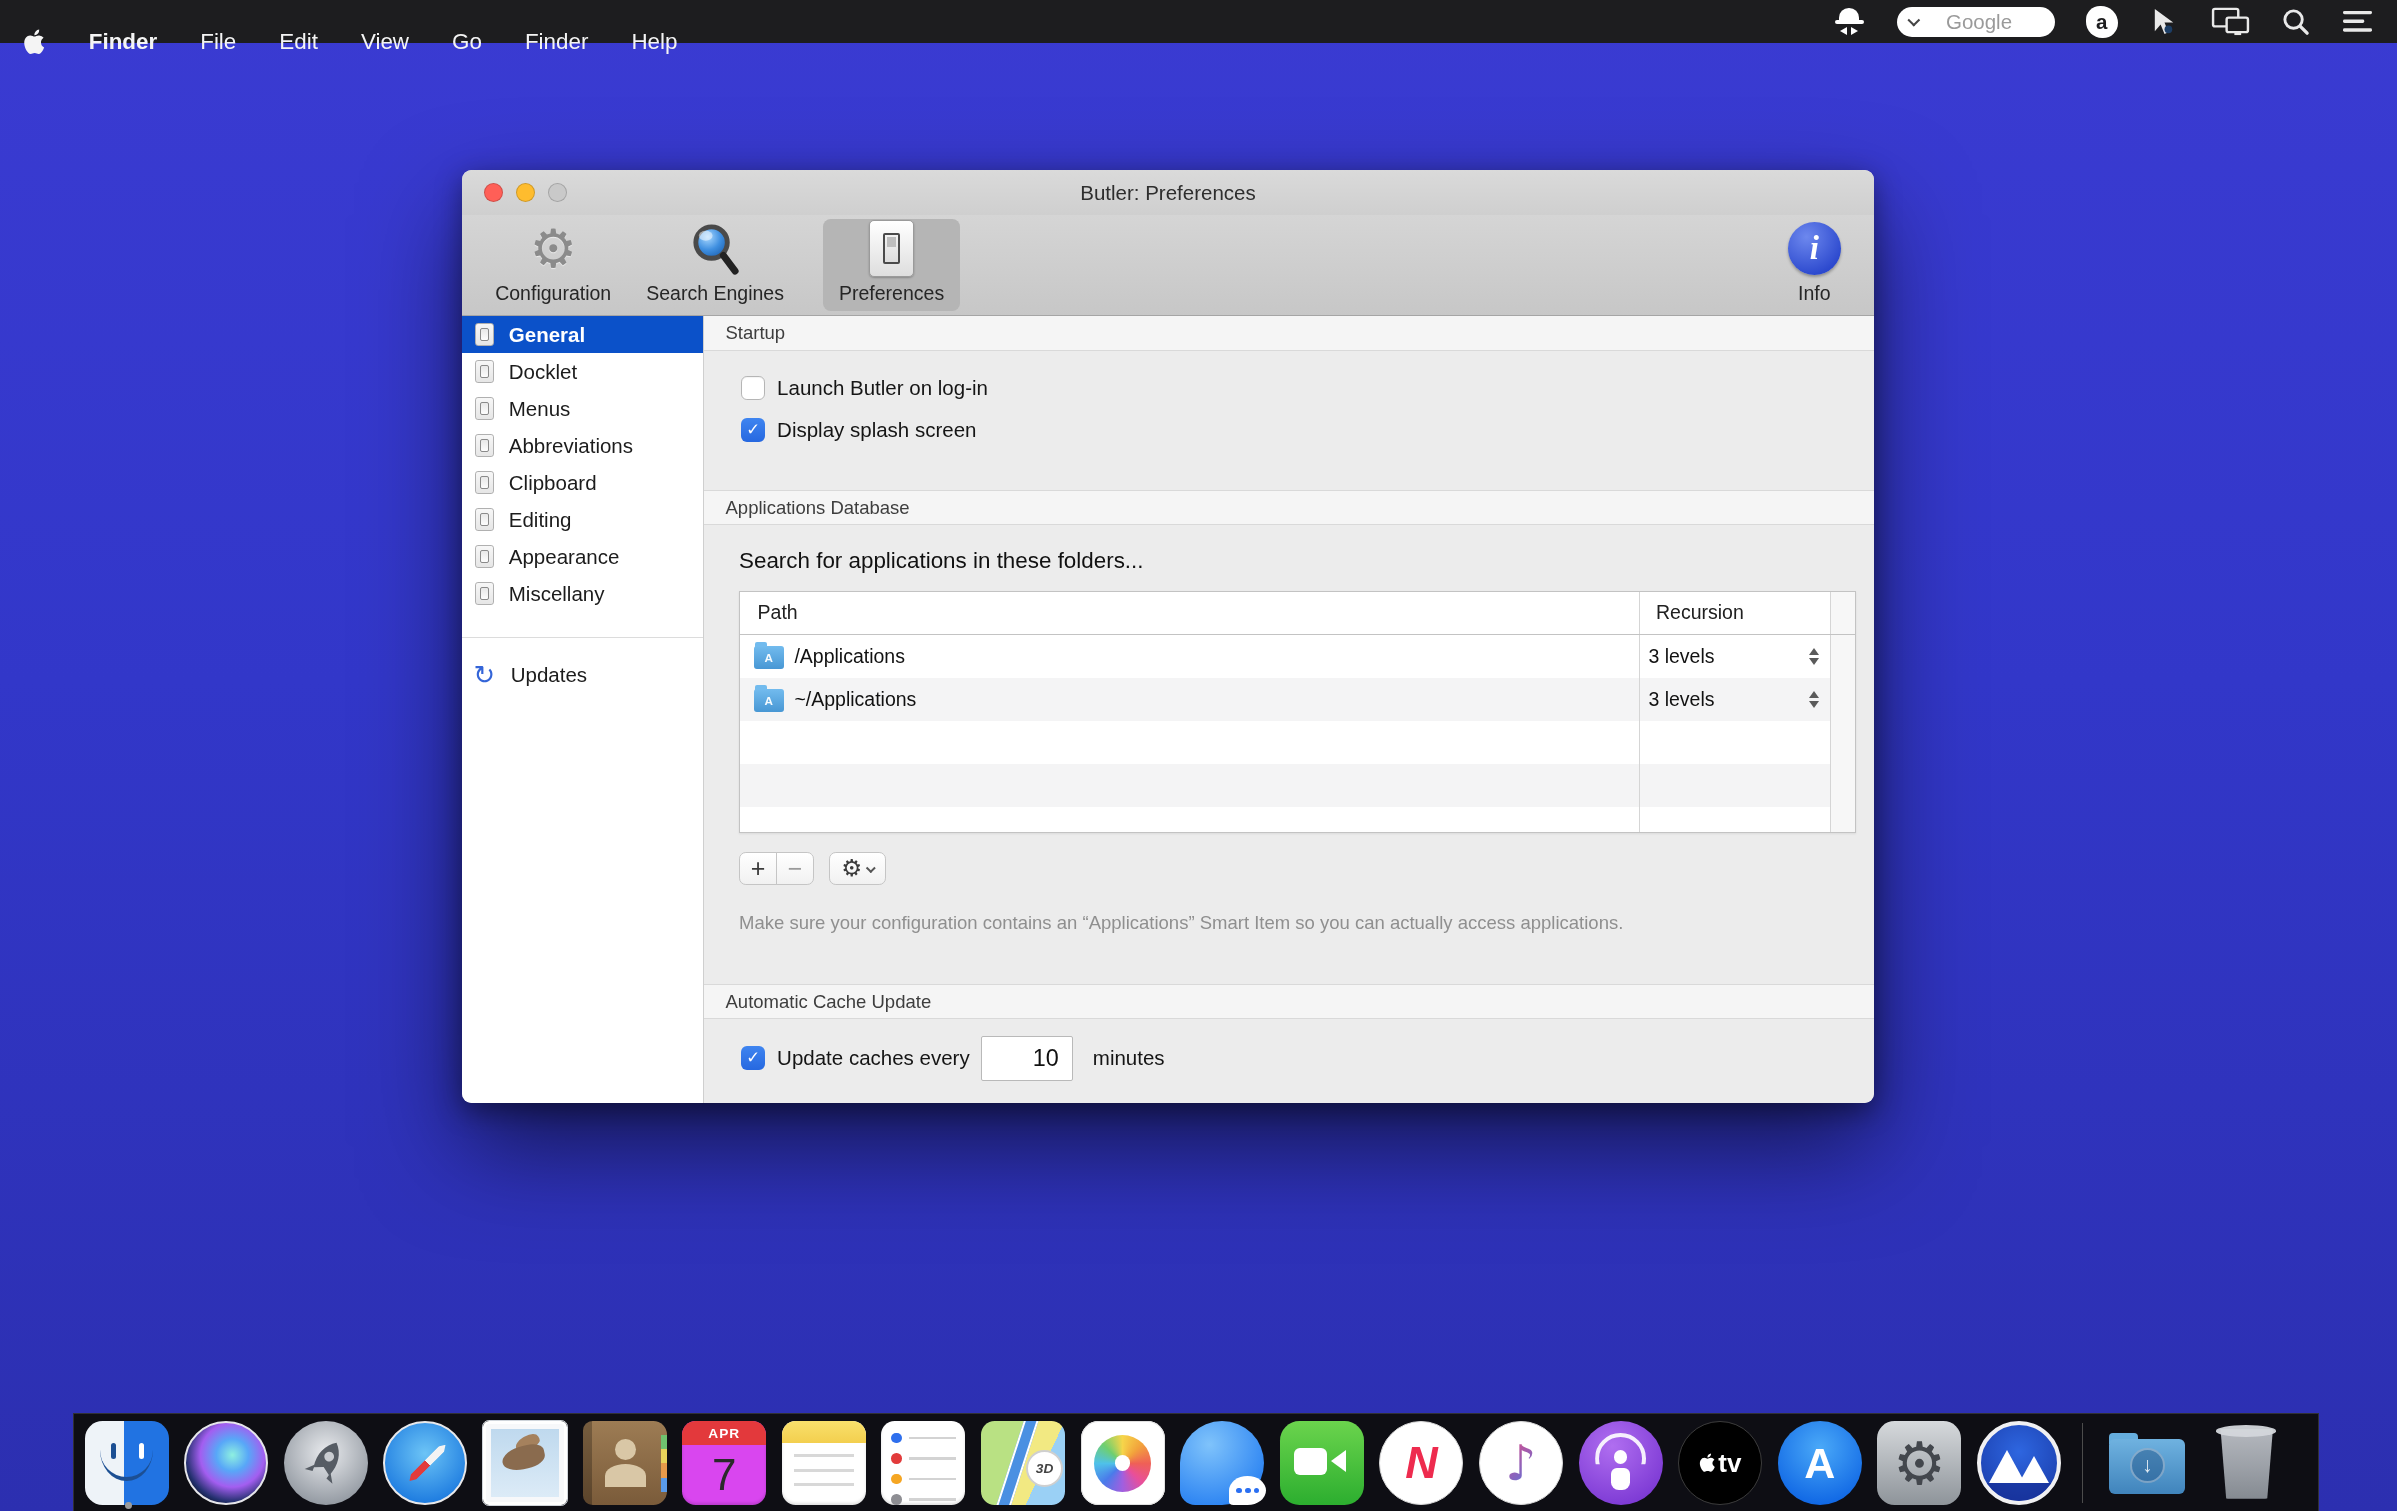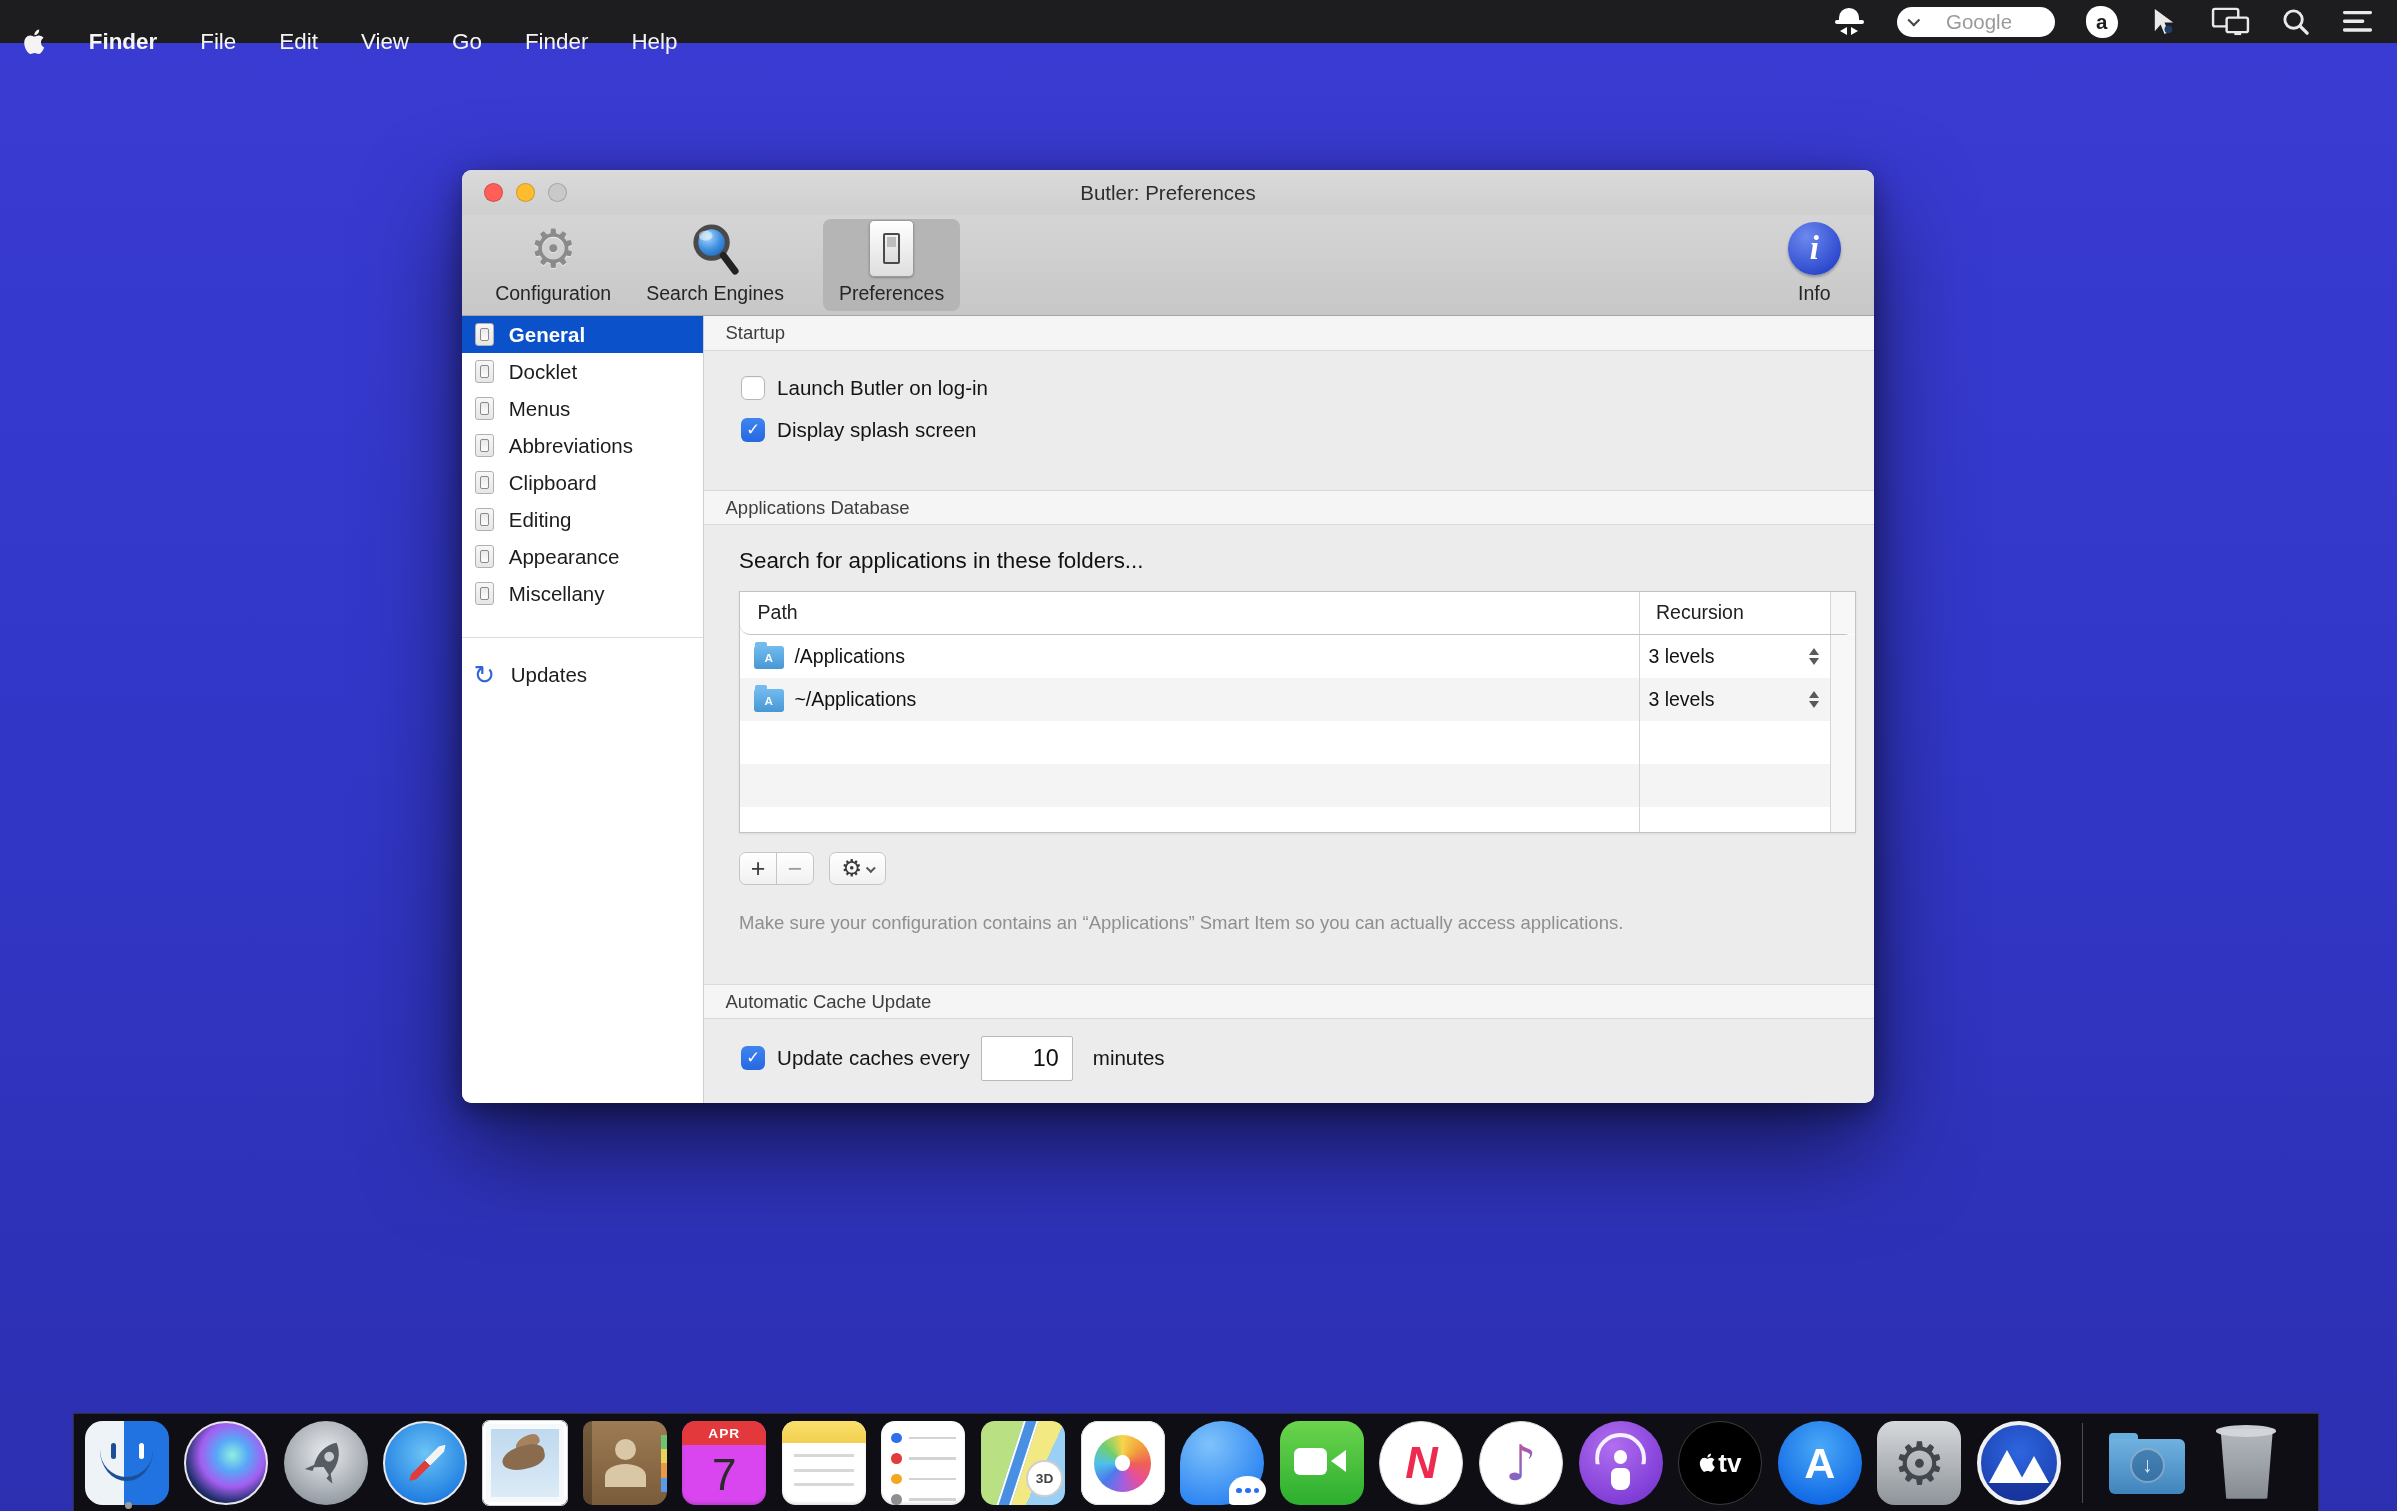--- a/index.html
+++ b/index.html
@@ -97,21 +97,21 @@
   .startup-block { height:139px; padding:25px 16px 0 37px; display:flex; flex-direction:column; gap:17.6px; }
   .chk-row { display:flex; align-items:center; gap:11.7px; }
   .chk { width:24.4px; height:24.4px; border-radius:5.9px; flex:0 0 auto; display:flex; align-items:center; justify-content:center; }
   .chk.off { background:#fff; border:1px solid #b5b5b5; box-shadow:inset 0 1px 1px rgba(0,0,0,.05); }
   .chk.on { background:linear-gradient(#3f85f0,#2668e0); color:#fff; font-size:16.6px; font-weight:bold; }
   .chk-label { font-size:20.5px; color:#151515; }
 
   .apps-block { height:459px; padding:23.4px 17.6px 0 35px; }
   .apps-prompt { font-size:22.4px; color:#111; }
   .table { margin-top:16.6px; height:242px; border:1px solid #c3c3c3; background:#fff; display:flex; flex-direction:column; overflow:hidden; box-shadow:0 1px 2px rgba(0,0,0,.08); }
-  .t-head { height:43px; display:flex; border-bottom:1px solid #c3c3c3; background:#fff; flex:0 0 auto;border-radius:10px; }
+  .t-head { height:43px; display:flex; border-bottom:1px solid #c3c3c3; background:#fff; flex:0 0 auto; }
   .t-col-path { flex:1; display:flex; align-items:center; padding-left:17.6px; font-size:19.5px; color:#202020; }
   .t-col-rec { width:191px; border-left:1px solid #d5d5d5; display:flex; align-items:center; padding-left:15.6px; font-size:19.5px; color:#202020; }
   .t-col-sb { width:25px; border-left:1px solid #d5d5d5; background:#f7f7f7; }
   .t-row { height:43px; display:flex; flex:0 0 auto; }
   .t-row.alt { background:#f4f4f5; }
   .t-cell-path { flex:1; display:flex; align-items:center; gap:10.7px; padding-left:13.7px; font-size:19.5px; color:#111; }
   .t-cell-rec { width:191px; border-left:1px solid #d5d5d5; display:flex; align-items:center; padding-left:8px; padding-right:11.7px; font-size:19.5px; color:#111; }
   .t-cell-sb { width:25px; border-left:1px solid #d5d5d5; background:#f7f7f7; }
   .folder-ic { position:relative; width:30px; height:22.4px; background:linear-gradient(#72bbee,#4897d4); border-radius:2.9px; flex:0 0 auto; margin-top:2px; display:flex; align-items:center; justify-content:center; }
   .folder-ic::before { content:""; position:absolute; top:-3.9px; left:1px; width:12.7px; height:4.9px; background:#72bbee; border-radius:2px 2px 0 0; }
@@ -178,21 +178,21 @@
   .d-calendar .cal-day { flex:1; display:flex; align-items:center; justify-content:center; font-size:44px; color:#2a2a2a; font-weight:300; }
   .d-notes { border-radius:13.7px; background:#fff; overflow:hidden; box-shadow:inset 0 -2px 2.9px rgba(0,0,0,.12); }
   .d-notes .n-top { height:21.5px; background:linear-gradient(#f9e06c,#f3cf4e); }
   .d-notes .n-line { height:2.9px; background:#d8d8d8; margin:11.7px 11.7px 0; }
   .d-reminders { border-radius:13.7px; background:#fff; padding:11.7px 9.8px; display:flex; flex-direction:column; gap:9.8px; box-shadow:inset 0 -2px 2.9px rgba(0,0,0,.12); }
   .rem-row { display:flex; align-items:center; gap:6.8px; }
   .rem-dot { width:10.7px; height:10.7px; border-radius:50%; flex:0 0 auto; }
   .rem-line { flex:1; height:2.9px; background:#d3d3d3; }
   .d-maps { border-radius:13.7px; background:linear-gradient(115deg,#b9e183 0 44%, #f2e982 44% 68%, #9ad0f5 68%); position:relative; overflow:hidden; }
   .d-maps .road { position:absolute; left:29px; top:-9.8px; width:13.7px; height:107px; background:#4a90e2; transform:rotate(18deg); border:2px solid #fff; }
-  .d-maps .badge { position:absolute; right:2px; top:39px; width:37px; height:37px; border-radius:50%; background:#fff; border:2px solid #cfcfcf; display:flex; align-items:center; justify-content:center; font-size:13.7px; font-weight:bold; color:#444; }
+  .d-maps .badge { position:absolute; right:2px; top:29px; width:37px; height:37px; border-radius:50%; background:#fff; border:2px solid #cfcfcf; display:flex; align-items:center; justify-content:center; font-size:13.7px; font-weight:bold; color:#444;font-style:italic; }
   .d-photos { border-radius:17.6px; background:#fff; position:relative; box-shadow:inset 0 0 0 1px #e0e0e0; }
   .d-photos .flower { position:absolute; left:13.7px; top:13.7px; width:57px; height:57px; border-radius:50%;
     background:conic-gradient(#f6d54a,#f2a33c,#ef6056,#e84f9b,#a05fe0,#4a7bea,#4fc1e9,#6fcf6f,#f6d54a); }
   .d-photos .flower::after { content:""; position:absolute; left:20.5px; top:20.5px; width:15.6px; height:15.6px; border-radius:50%; background:#fff; }
   .d-messages { border-radius:50% 50% 50% 18%; background:radial-gradient(circle at 35% 28%, #7fc3fb, #2a82f2 80%); position:relative; }
   .d-messages .mini { position:absolute; right:-2px; bottom:0px; width:37px; height:29px; background:#fff; border-radius:50% 50% 50% 12%; display:flex; align-items:center; justify-content:center; gap:2.9px; }
   .d-messages .dot { width:5.9px; height:5.9px; border-radius:50%; background:#2a6ff2; }
   .d-facetime { border-radius:19.5px; background:linear-gradient(#6bd44d,#2cae2f); position:relative; }
   .d-facetime .cam { position:absolute; left:13.7px; top:27px; width:33px; height:27px; background:#fff; border-radius:5.9px; }
   .d-facetime .lens { position:absolute; left:51px; top:29px; width:0; height:0; border-top:11.7px solid transparent; border-bottom:11.7px solid transparent; border-right:15.6px solid #fff; }

